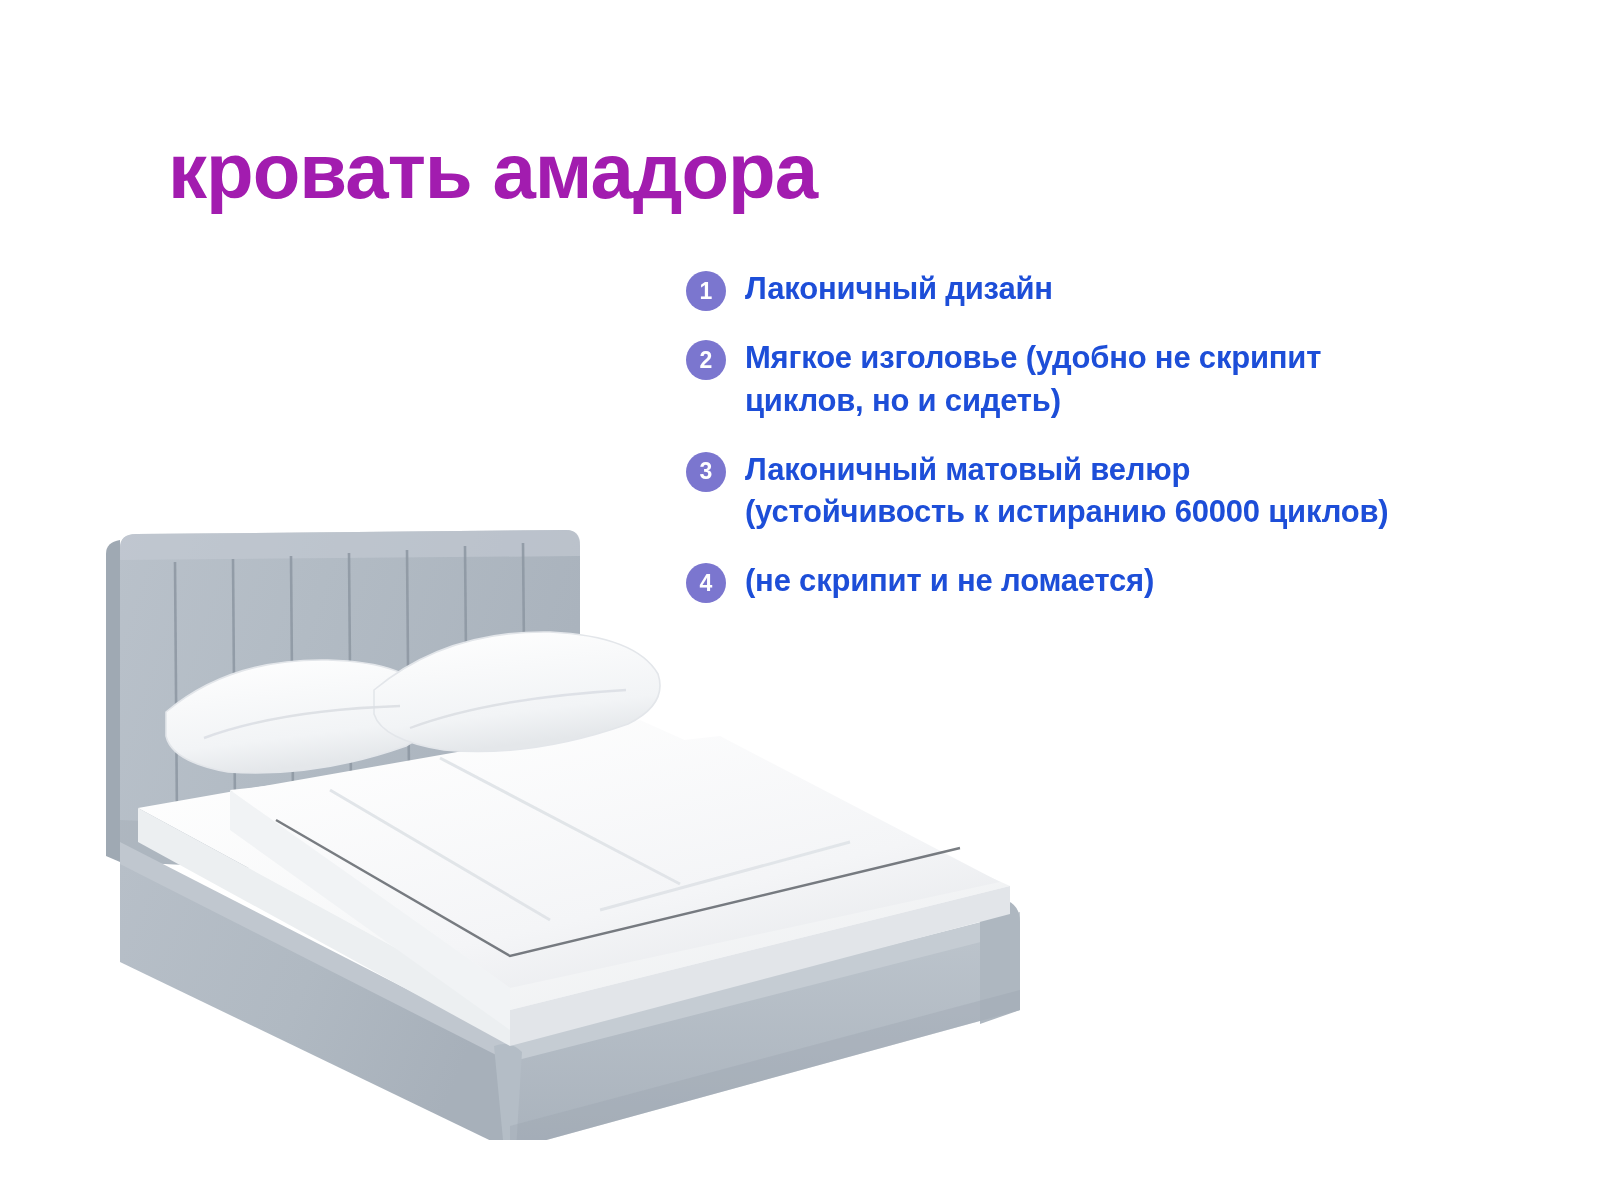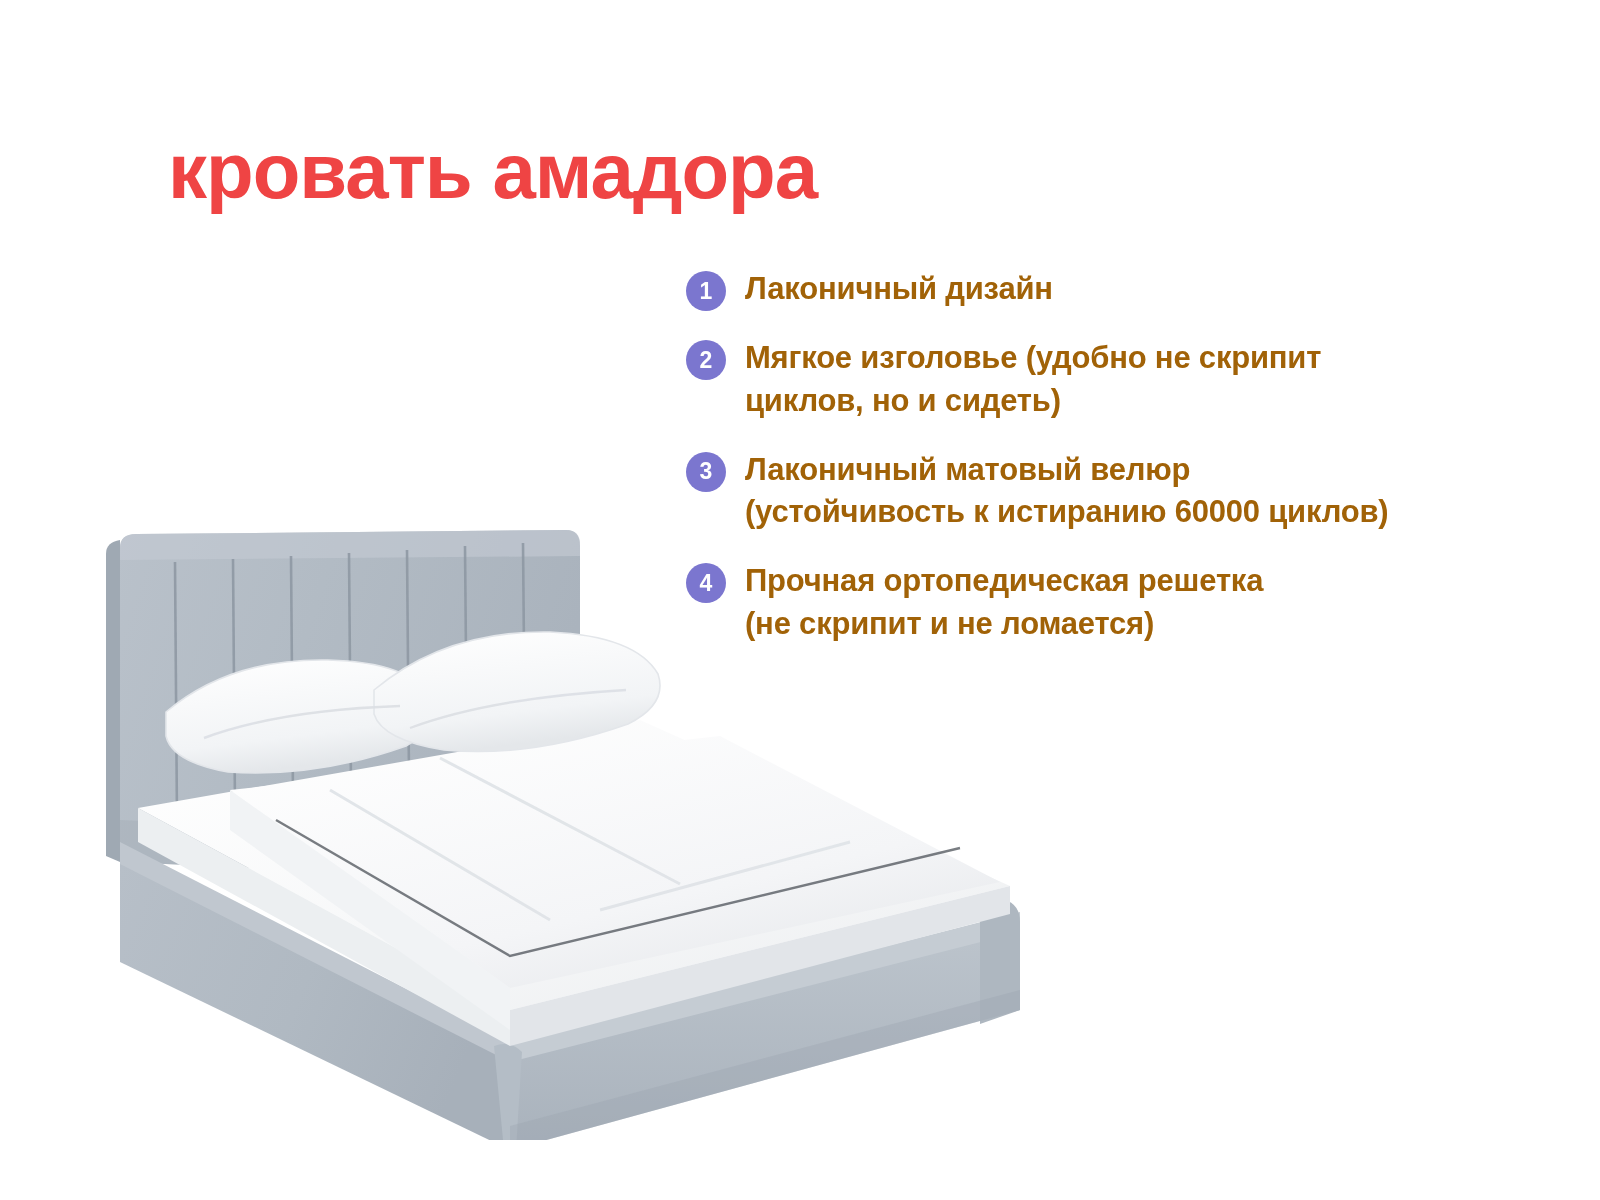--- a/index.html
+++ b/index.html
@@ -19,21 +19,21 @@
   }
 
   
   #title {
     position: absolute;
     left: 168px;
     top: 131px;
     font-size: 78px;
     font-weight: 700;
     letter-spacing: -1px;
-    color: #ef4444;
+    color: #a21caf;
     white-space: nowrap;
     line-height: 1.05;
   }
 
   
   #features {
     position: absolute;
     left: 686px;
     top: 268px;
     width: 830px;
@@ -53,21 +53,21 @@
     color: #ffffff;
     font-size: 23px;
     font-weight: 700;
     display: flex;
     align-items: center;
     justify-content: center;
     margin-top: 3px;
   }
   .feature-text {
     margin-left: 19px;
-    color: #a16207;
+    color: #1d4ed8;
     font-size: 31px;
     font-weight: 700;
     line-height: 1.38;
     letter-spacing: -0.2px;
   }
 
   
   #bed {
     position: absolute;
     left: 80px;
@@ -105,21 +105,20 @@
       <div class="badge">3</div>
       <div class="feature-text">
         <div>Лаконичный матовый велюр</div>
         <div>(устойчивость к истиранию 60000 циклов)</div>
       </div>
     </div>
 
     <div class="feature">
       <div class="badge">4</div>
       <div class="feature-text">
-        <div>Прочная ортопедическая решетка</div>
         <div>(не скрипит и не ломается)</div>
       </div>
     </div>
 
   </div>
 
   <div id="bed">
     <svg viewBox="0 0 1010 650" width="1010" height="650">
       <defs>
         <linearGradient id="headGrad" x1="0" y1="0" x2="1" y2="0.25">

